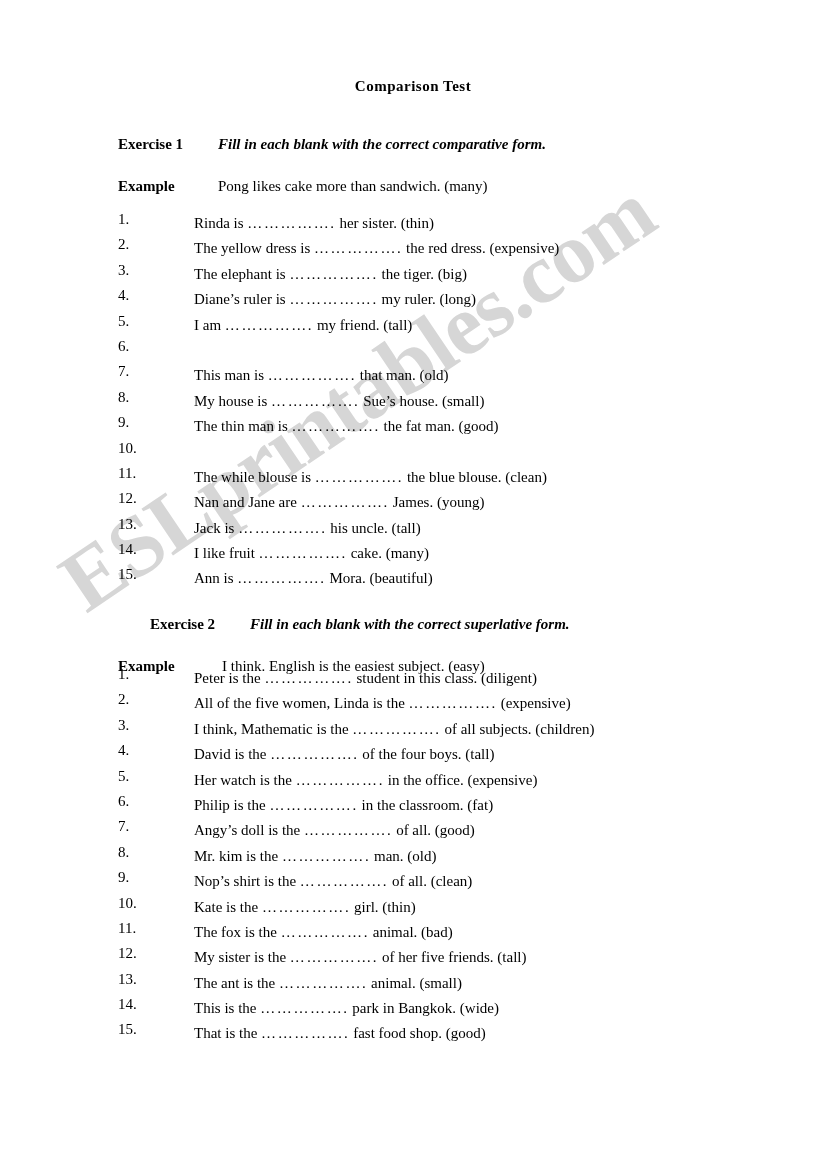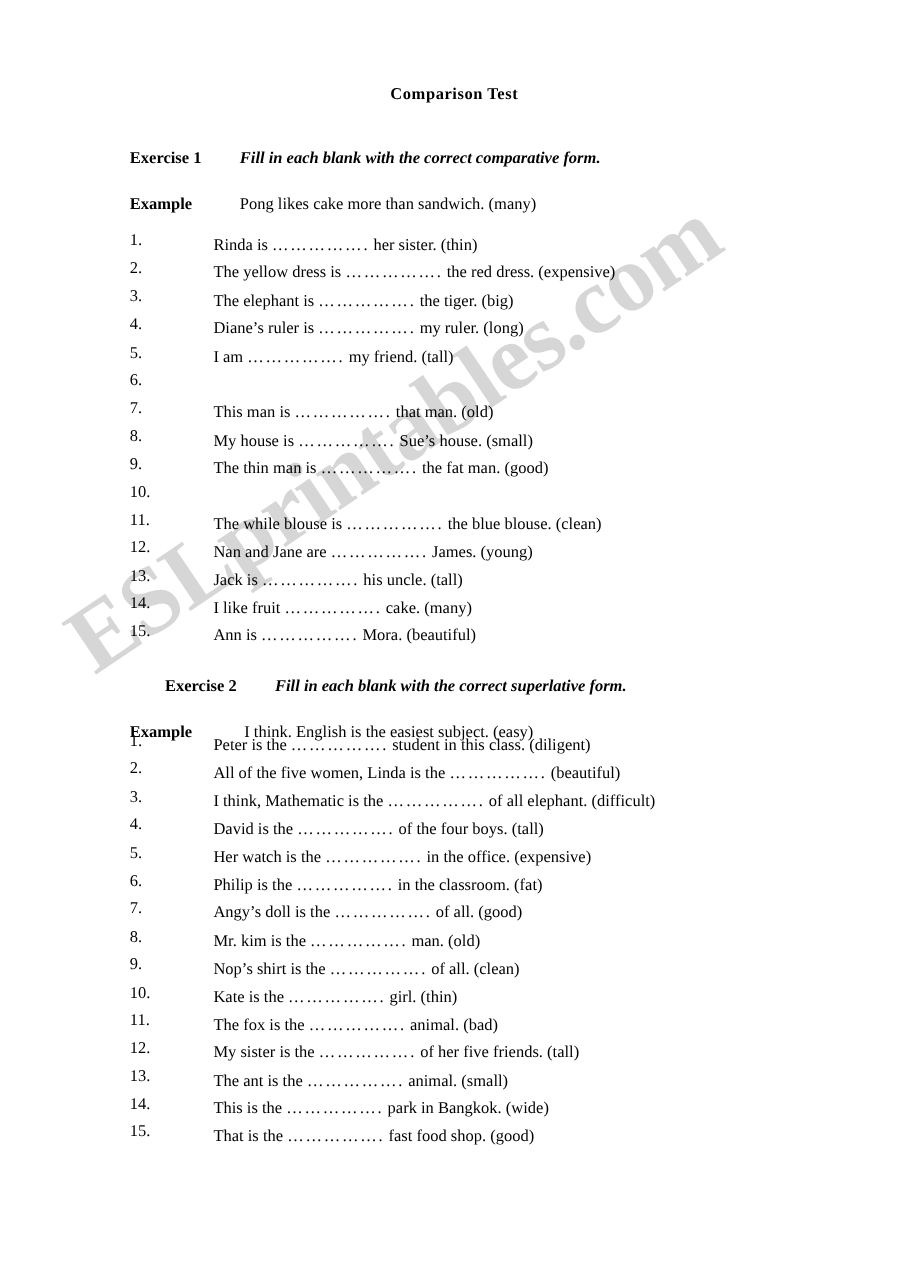--- a/index.html
+++ b/index.html
@@ -221,25 +221,25 @@
         <span class="ex-label" style="width:104px;">Example</span><span class="ex-text">I think. English is the easiest subject.  (easy)</span>
       </div>
 
       <div class="q-list" id="ex2-list" style="top:666px;">
           <div class="q-row">
             <span class="q-num">1.</span>
             <span class="q-body"><span>Peter is the </span><span class="blank">…………….</span><span> student in this class.  (diligent)</span></span>
           </div>
           <div class="q-row">
             <span class="q-num">2.</span>
-            <span class="q-body"><span>All of the five women, Linda is the </span><span class="blank">…………….</span><span> (beautiful)</span></span>
+            <span class="q-body"><span>All of the five women, Linda is the </span><span class="blank">…………….</span><span> (expensive)</span></span>
           </div>
           <div class="q-row">
             <span class="q-num">3.</span>
-            <span class="q-body"><span>I think, Mathematic is the </span><span class="blank">…………….</span><span> of all elephant.  (difficult)</span></span>
+            <span class="q-body"><span>I think, Mathematic is the </span><span class="blank">…………….</span><span> of all subjects.  (children)</span></span>
           </div>
           <div class="q-row">
             <span class="q-num">4.</span>
             <span class="q-body"><span>David is the </span><span class="blank">…………….</span><span> of the four boys.  (tall)</span></span>
           </div>
           <div class="q-row">
             <span class="q-num">5.</span>
             <span class="q-body"><span>Her watch is the </span><span class="blank">…………….</span><span> in the office.  (expensive)</span></span>
           </div>
           <div class="q-row">

